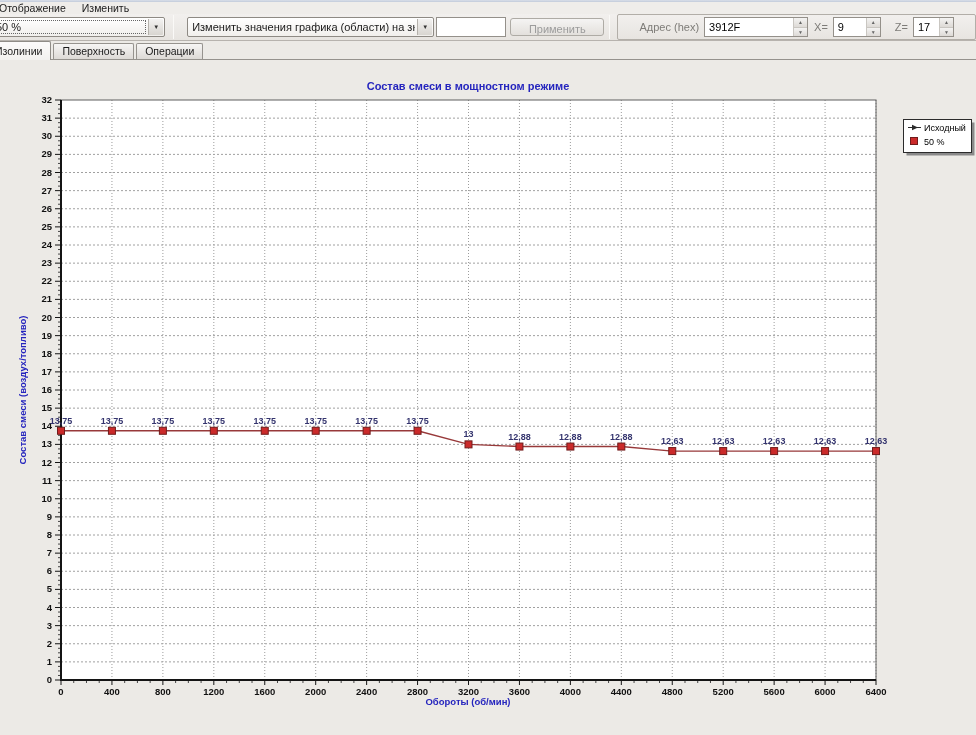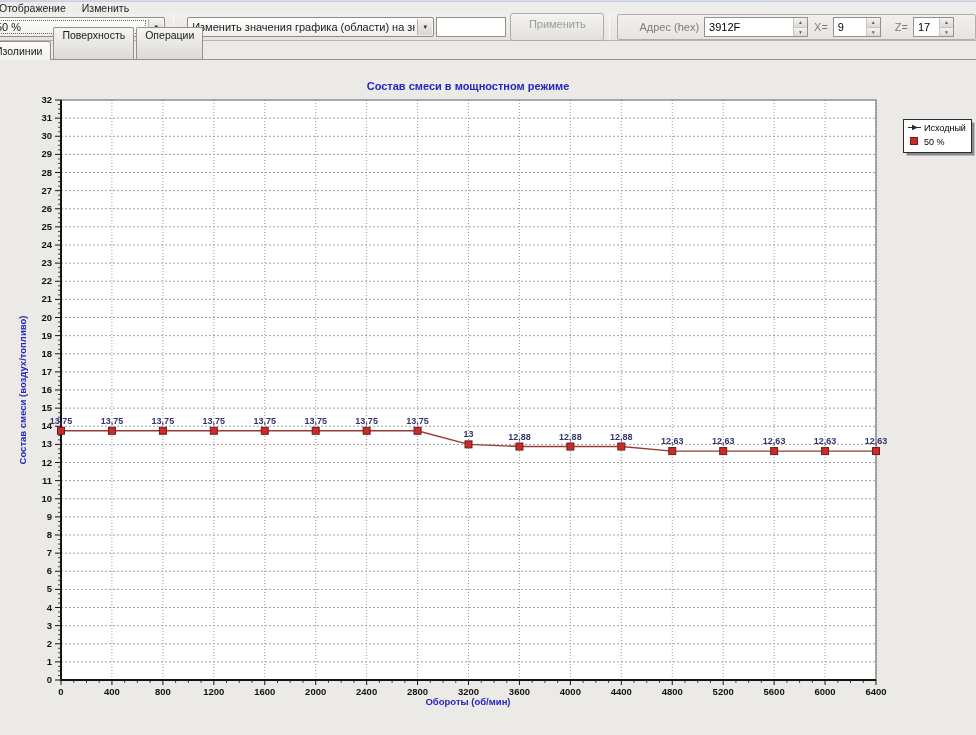--- a/index.html
+++ b/index.html
@@ -44,21 +44,21 @@
   .tb-sep {
     width: 1px; height: 24px; background: #B9B5AF;
     border-right: 1px solid #FAF9F7; margin: 0 5px;
   }
   .tb-input {
     width: 70px; height: 20px; margin-left: 2px;
     border: 1px solid #94908A; background: #fff;
     padding: 0 3px; font-size: 11px; font-family: "Liberation Sans", sans-serif;
   }
   .tb-btn {
-    width: 96px; height: 28px; margin-left: 4px;
+    width: 96px; height: 18px; margin-left: 4px;
     border: 1px solid #AEABA5; border-radius: 3px;
     background: linear-gradient(#F5F4F3,#E3E0DC);
     color: #9C9C9C; text-align: center; line-height: 20px; font-size: 11px;
   }
   .tb-group {
     display: flex; align-items: center; height: 26px;
     border: 1px solid #B2AEA8; border-radius: 2px;
     padding: 0 21px; margin-left: 2px;
   }
   .tb-label { color: #7E7C78; margin-right: 5px; }
@@ -71,21 +71,21 @@
   }
   .spin-up { border-bottom: 1px solid #C9C6C1; }
   .w-addr { width: 88px; } .w-x { width: 32px; } .w-z { width: 25px; }
   .ml14 { margin-left: 14px; }
   .tabs {
     height: 19px; display: flex; align-items: flex-end;
     border-bottom: 1px solid #95928D; margin-left: -14px;
     padding-left: 0; background: #ECEAE6; position: relative; z-index: 1;
   }
   .tab {
-    height: 32px; line-height: 15px; padding: 0 8px; margin-right: 2px;
+    height: 16px; line-height: 15px; padding: 0 8px; margin-right: 2px;
     font-size: 10.5px; border: 1px solid #96938E; border-bottom: none;
     border-radius: 2px 2px 0 0;
     background: linear-gradient(#F6F5F4,#DDDAD6);
     position: relative;
   }
   .tab.active {
     height: 19px; line-height: 18px; margin-bottom: -1px; z-index: 2;
     background: linear-gradient(#FCFBFB,#F2F1EF);
     border-color: #8F8C87;
   }

